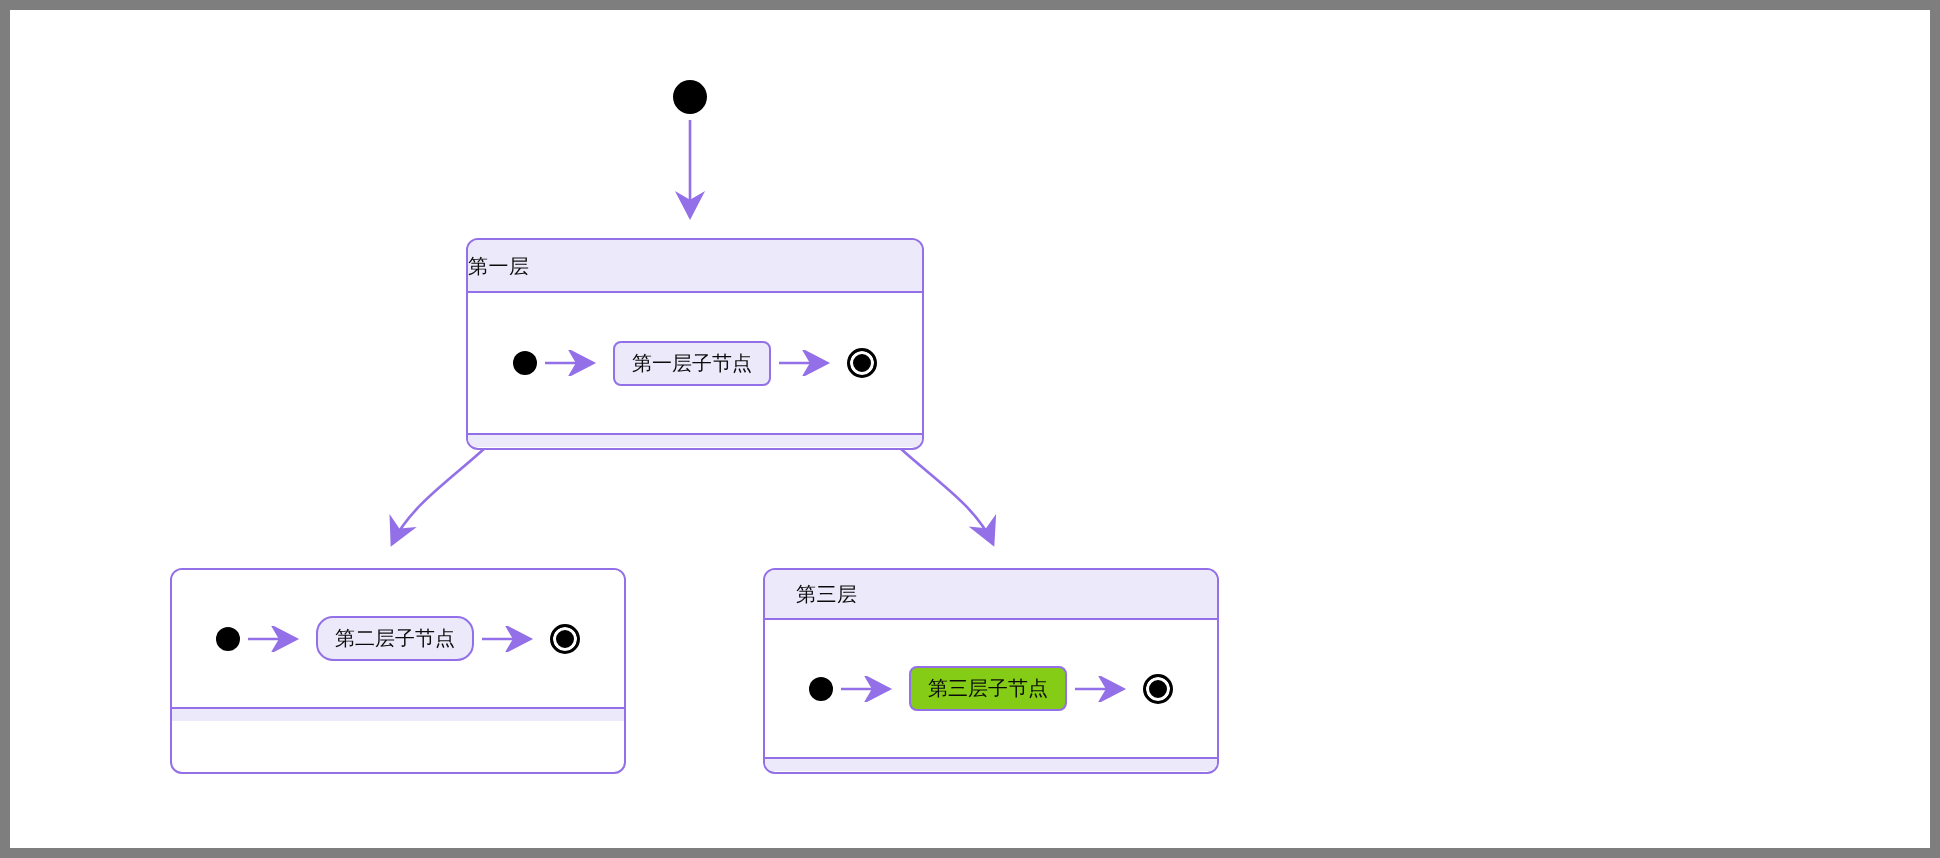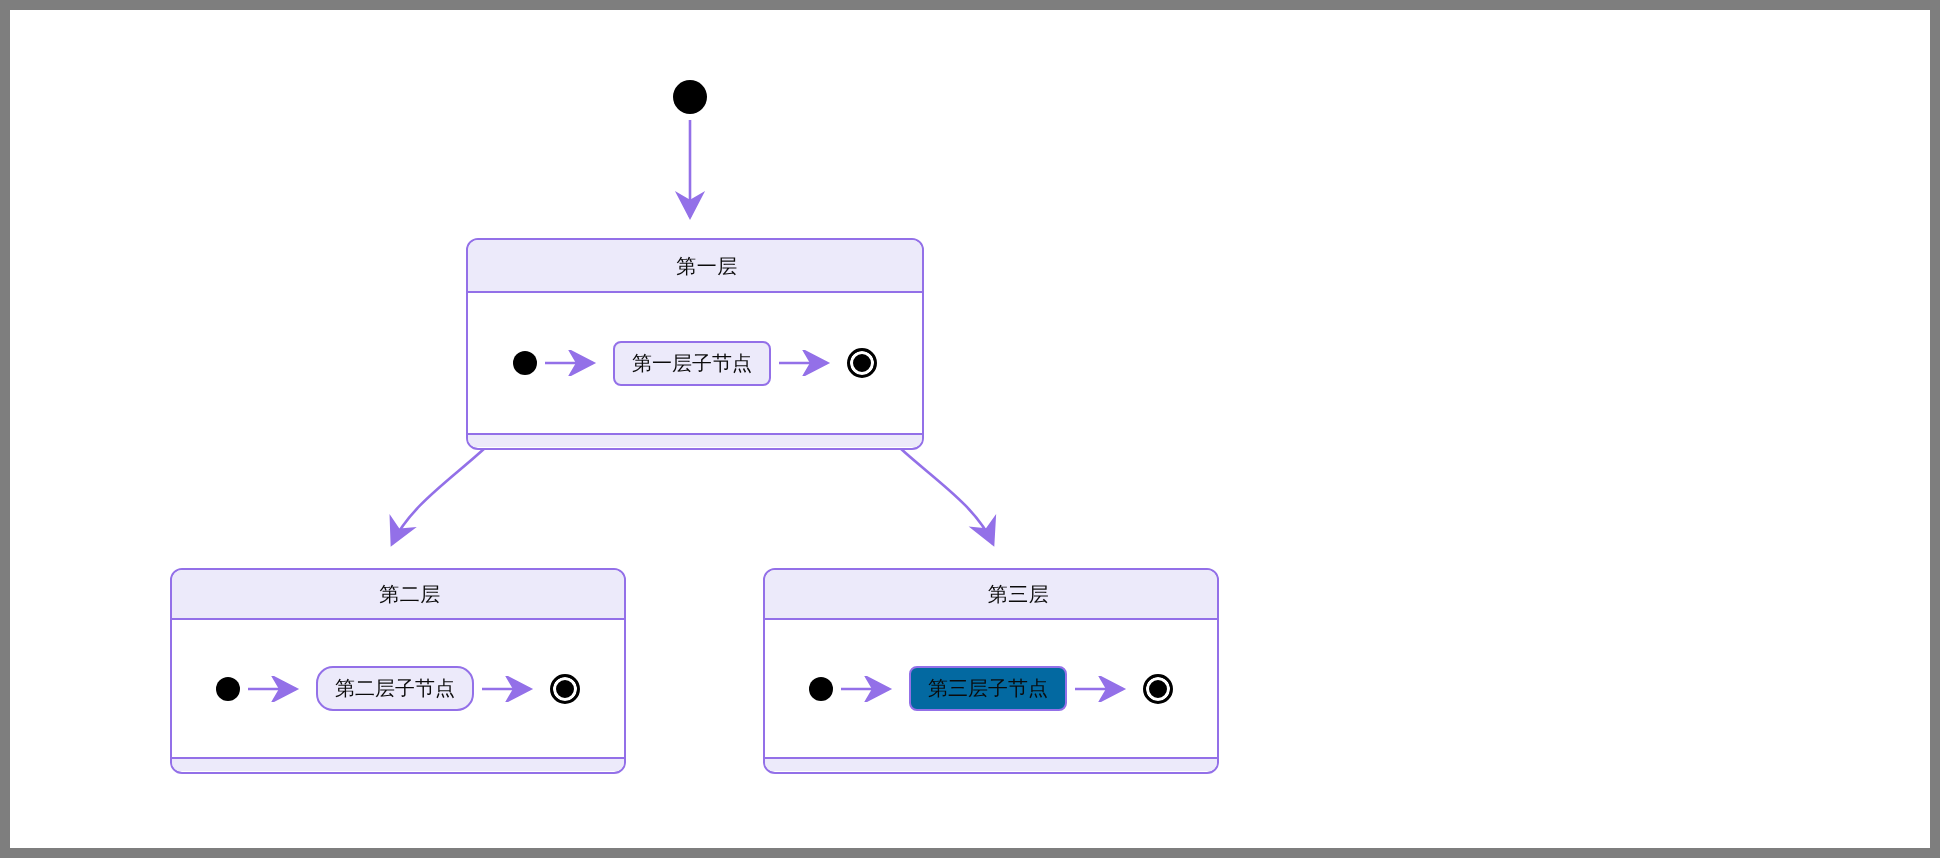--- a/index.html
+++ b/index.html
@@ -54,23 +54,21 @@
     border-radius: 12px;
     background: #ffffff;
     overflow: hidden;
   }
   .composite-header {
     box-sizing: border-box;
     background: #eceafa;
     border-bottom: 2.6px solid #9370e8;
     display: flex;
     align-items: center;
-    justify-content: center;
-    width: 100%;
-    padding-left: 24px;
+    width: 100%;
   }
   .composite-title {
     font-size: 20px;
     color: #0b0b0b;
     letter-spacing: 0.5px;
     line-height: 1;
     white-space: nowrap;
   }
   .composite-body {
     position: relative;
@@ -180,23 +178,20 @@
           <div class="gap-xs"></div>
           <div class="end-node" style="background: rgb(0, 0, 0); border-color: rgb(0, 0, 0);"></div>
         </div>
       </div>
 
       <div class="composite-footer" style="height: 14px; border-top-color: rgb(147, 112, 232); background: rgb(236, 234, 250);"></div>
     </div>
 
     <div class="composite-state" id="state-layer-2" style="left: 160px; top: 558px; width: 456px; height: 206px; border-color: rgb(147, 112, 232);">
 
-      <div class="composite-header" style="height: 50px; border-bottom-color: rgb(147, 112, 232); background: rgb(236, 234, 250);">
-        <span class="composite-title" style="color: rgb(11, 11, 11);">第二层</span>
-      </div>
 
       <div class="composite-body" style="height:137px;">
         <div class="inner-row">
           <div class="start-node" style="background: rgb(0, 0, 0);"></div>
           <div class="gap-xs"></div>
           <svg class="inline-arrow" width="64" height="26" viewBox="0 0 64 26">
             <line x1="2" y1="13" x2="50" y2="13" stroke="#9370e8" stroke-width="2.6" marker-end="url(#chev)"></line>
           </svg>
           <div class="gap-xs"></div>
           <div class="inner-node" style="border-color: rgb(147, 112, 232); background: rgb(236, 234, 250); color: rgb(11, 11, 11); border-radius: 17px;">第二层子节点</div>
@@ -219,21 +214,21 @@
       </div>
 
       <div class="composite-body" style="height:137px;">
         <div class="inner-row">
           <div class="start-node" style="background: rgb(0, 0, 0);"></div>
           <div class="gap-xs"></div>
           <svg class="inline-arrow" width="64" height="26" viewBox="0 0 64 26">
             <line x1="2" y1="13" x2="50" y2="13" stroke="#9370e8" stroke-width="2.6" marker-end="url(#chev)"></line>
           </svg>
           <div class="gap-xs"></div>
-          <div class="inner-node" style="border-color: rgb(147, 112, 232); background: #0369a1; color: rgb(11, 11, 11);">第三层子节点</div>
+          <div class="inner-node" style="border-color: rgb(147, 112, 232); background: #84cc16; color: rgb(11, 11, 11);">第三层子节点</div>
           <div class="gap-xs"></div>
           <svg class="inline-arrow" width="64" height="26" viewBox="0 0 64 26">
             <line x1="2" y1="13" x2="50" y2="13" stroke="#9370e8" stroke-width="2.6" marker-end="url(#chev)"></line>
           </svg>
           <div class="gap-xs"></div>
           <div class="end-node" style="background: rgb(0, 0, 0); border-color: rgb(0, 0, 0);"></div>
         </div>
       </div>
 
       <div class="composite-footer" style="height: 14px; border-top-color: rgb(147, 112, 232); background: rgb(236, 234, 250);"></div>

